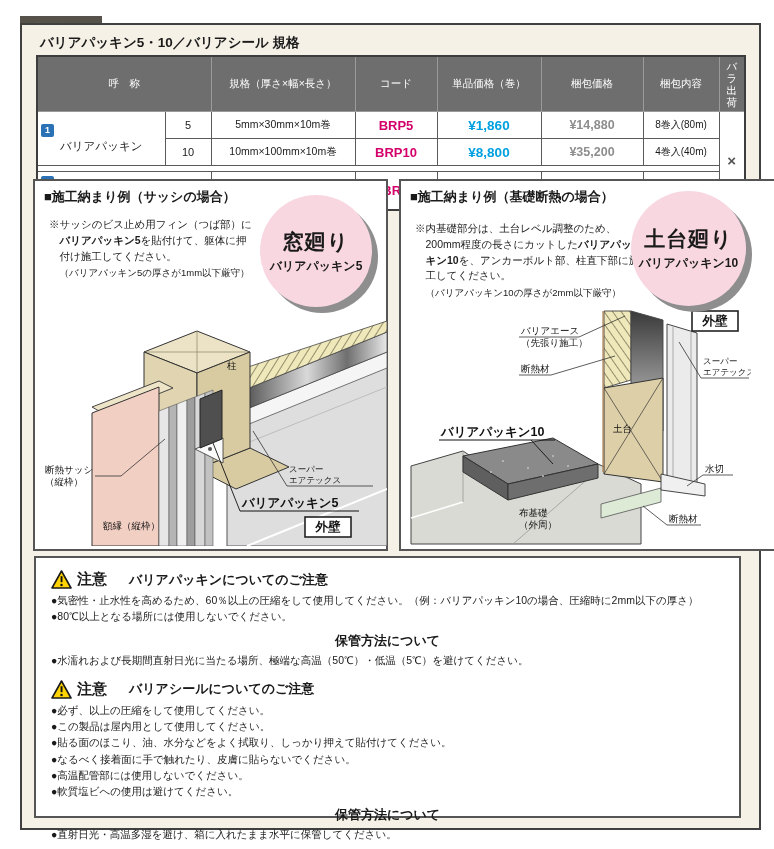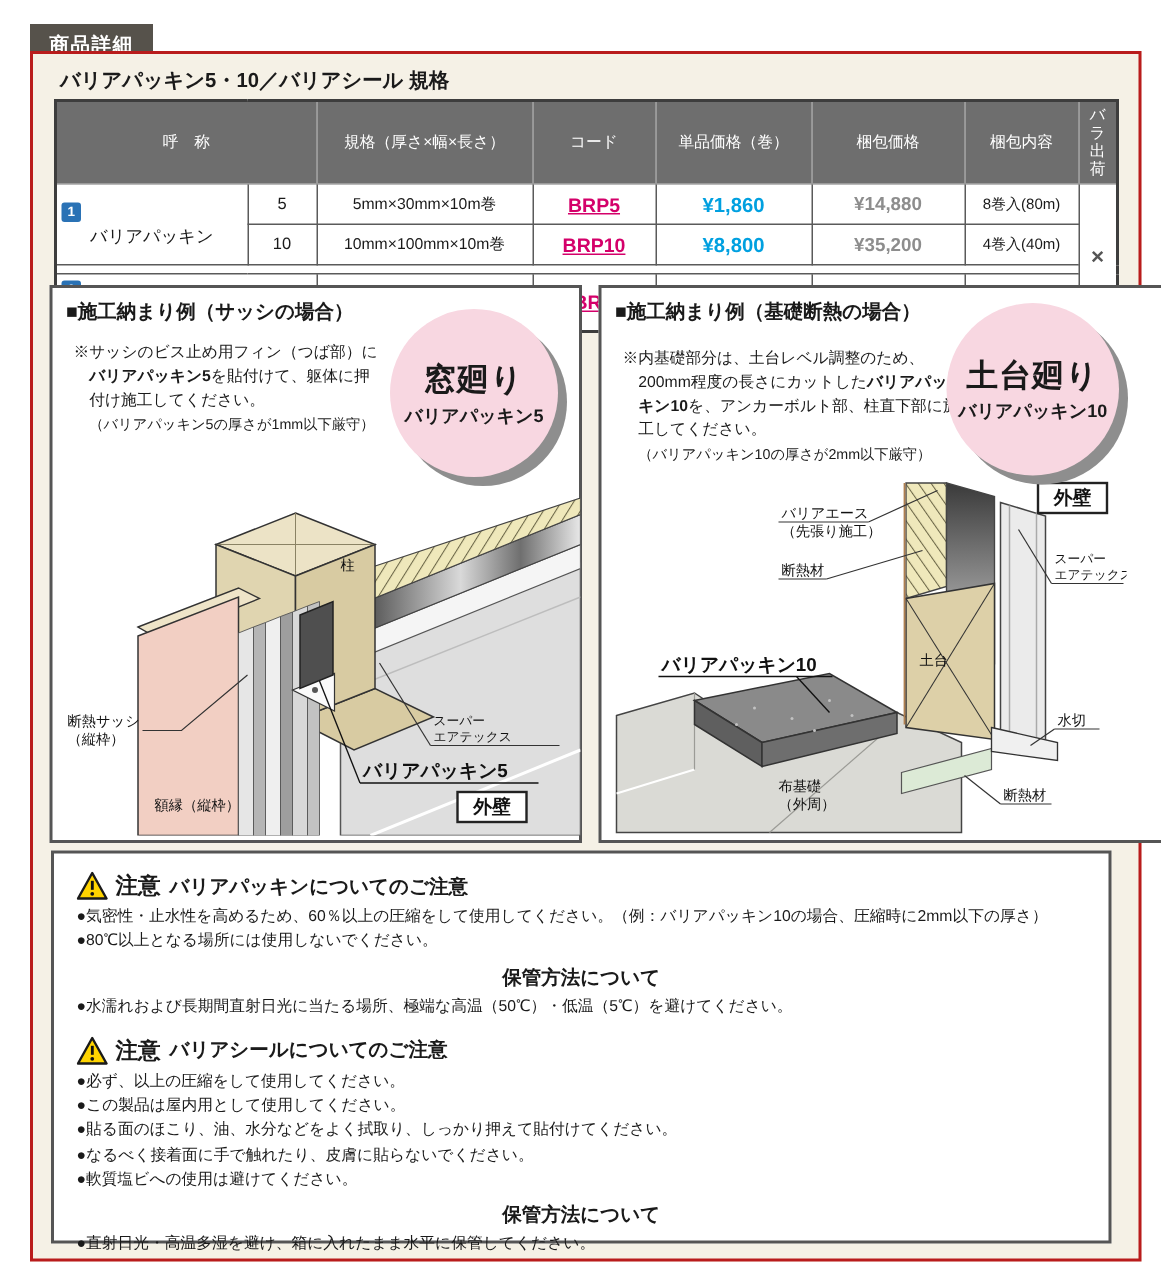--- a/index.html
+++ b/index.html
@@ -7,34 +7,34 @@
   body {
     width:774px; height:849px; position:relative; background:#ffffff;
     font-family:"Liberation Sans", sans-serif; color:#1a1a1a;
     -webkit-font-smoothing:antialiased;
   }
   .tab {
     position:absolute; left:20px; top:5px; background:#56524b; color:#fff;
     font-weight:bold; font-size:13px; padding:5px 13px 4px; letter-spacing:1px;margin-top:11px;
   }
   .main {
-    position:absolute; left:20px; top:34px; width:741px; height:807px;
-    background:#f5f1e6; border:2px solid #b91c1c;
+    position:absolute; left:20px; top:23px; width:741px; height:807px;
+    background:#f5f1e6; border:2px solid #404040;
   }
   .title { position:absolute; left:18px; top:9px; font-size:13.5px; font-weight:bold; }
 
   
   table.spec { position:absolute; left:14px; top:30px; border-collapse:collapse; background:#fff; border:2px solid #3d3d3d; table-layout:fixed; }
   table.spec th { background:#6e6e6e; color:#fff; font-weight:normal; font-size:10.5px; border:1px solid #9a9a9a; padding:3px 2px; text-align:center; }
   table.spec td { border:1px solid #5a5a5a; padding:2px 3px; text-align:center; vertical-align:middle; background:#fff; }
   th.bara-h { background:#f6eec2; color:#222; font-size:8px; line-height:1.15; padding:1px 0; }
   td.name  { text-align:left; padding:3px 6px; vertical-align:top; font-size:11.5px; }
   td.size  { font-size:11px; }
   td.spc   { font-size:10.5px; }
-  td.code  { color:#d4006a; font-weight:bold; font-size:13px;text-decoration:underline; }
+  td.code  { color:#d4006a; font-weight:bold; font-size:13px; }
   td.unit  { color:#00a0e0; font-weight:bold; font-size:13.5px; }
   td.pack  { color:#8d8d8d; font-weight:bold; font-size:12.5px; }
   td.cont  { font-size:10px; }
   td.bara  { background:#b3b3b3; color:#555; font-size:15px; font-weight:bold; }
   tr.r { height:27px; }
   tr.r3 { height:38px; }
   td.sepcell { height:6px; padding:0; background:#dcd8cb; border-left:none; border-right:none; }
   .badge { width:13px; height:13px; background:#2a72b5; color:#fff; font-size:9px; font-weight:bold;
            display:flex; align-items:center; justify-content:center; border-radius:2px; margin-bottom:2px; }
 
@@ -59,21 +59,21 @@
   .lbl   { font-size:9.5px; }
   .lbl-s { font-size:8.5px; }
   .lbl-b { font-size:12.5px; font-weight:bold; }
   .wall-box-text { font-size:12.5px; font-weight:bold; text-anchor:middle; }
 
   
   .caution { position:absolute; left:12px; top:531px; width:707px; height:262px; background:#fff;
              border:2px solid #555; padding:9px 15px; }
   .c-head { display:flex; align-items:center; margin:3px 0 3px; }
   .c-head .t1 { font-size:15px; font-weight:bold; margin-left:5px; }
-  .c-head .t2 { font-size:13px; font-weight:bold; margin-left:6px; }
+  .c-head .t2 { font-size:13px; font-weight:bold; margin-left:22px; }
   .bullet { font-size:10.5px; line-height:1.55; }
   .storage-head { font-weight:bold; font-size:13px; margin:7px 0 2px;text-align:center; }
   .c-block2 { margin-top:12px; }
 </style>
 </head>
 <body>
 
 <div class="tab">商品詳細</div>
 
 <div class="main">
@@ -324,18 +324,19 @@
           <rect x="9.6" y="6.2" width="1.9" height="6" fill="#111"></rect>
           <circle cx="10.5" cy="14.9" r="1.25" fill="#111"></circle>
         </svg>
         <span class="t1">注意</span>
         <span class="t2">バリアシールについてのご注意</span>
       </div>
       <div class="bullet">●必ず、以上の圧縮をして使用してください。</div>
       <div class="bullet">●この製品は屋内用として使用してください。</div>
       <div class="bullet">●貼る面のほこり、油、水分などをよく拭取り、しっかり押えて貼付けてください。</div>
       <div class="bullet">●なるべく接着面に手で触れたり、皮膚に貼らないでください。</div>
+      <div class="bullet">●高温配管部には使用しないでください。</div>
       <div class="bullet">●軟質塩ビへの使用は避けてください。</div>
       <div class="storage-head">保管方法について</div>
       <div class="bullet">●直射日光・高温多湿を避け、箱に入れたまま水平に保管してください。</div>
     </div>
   </div>
 </div>
 
 </body></html>

